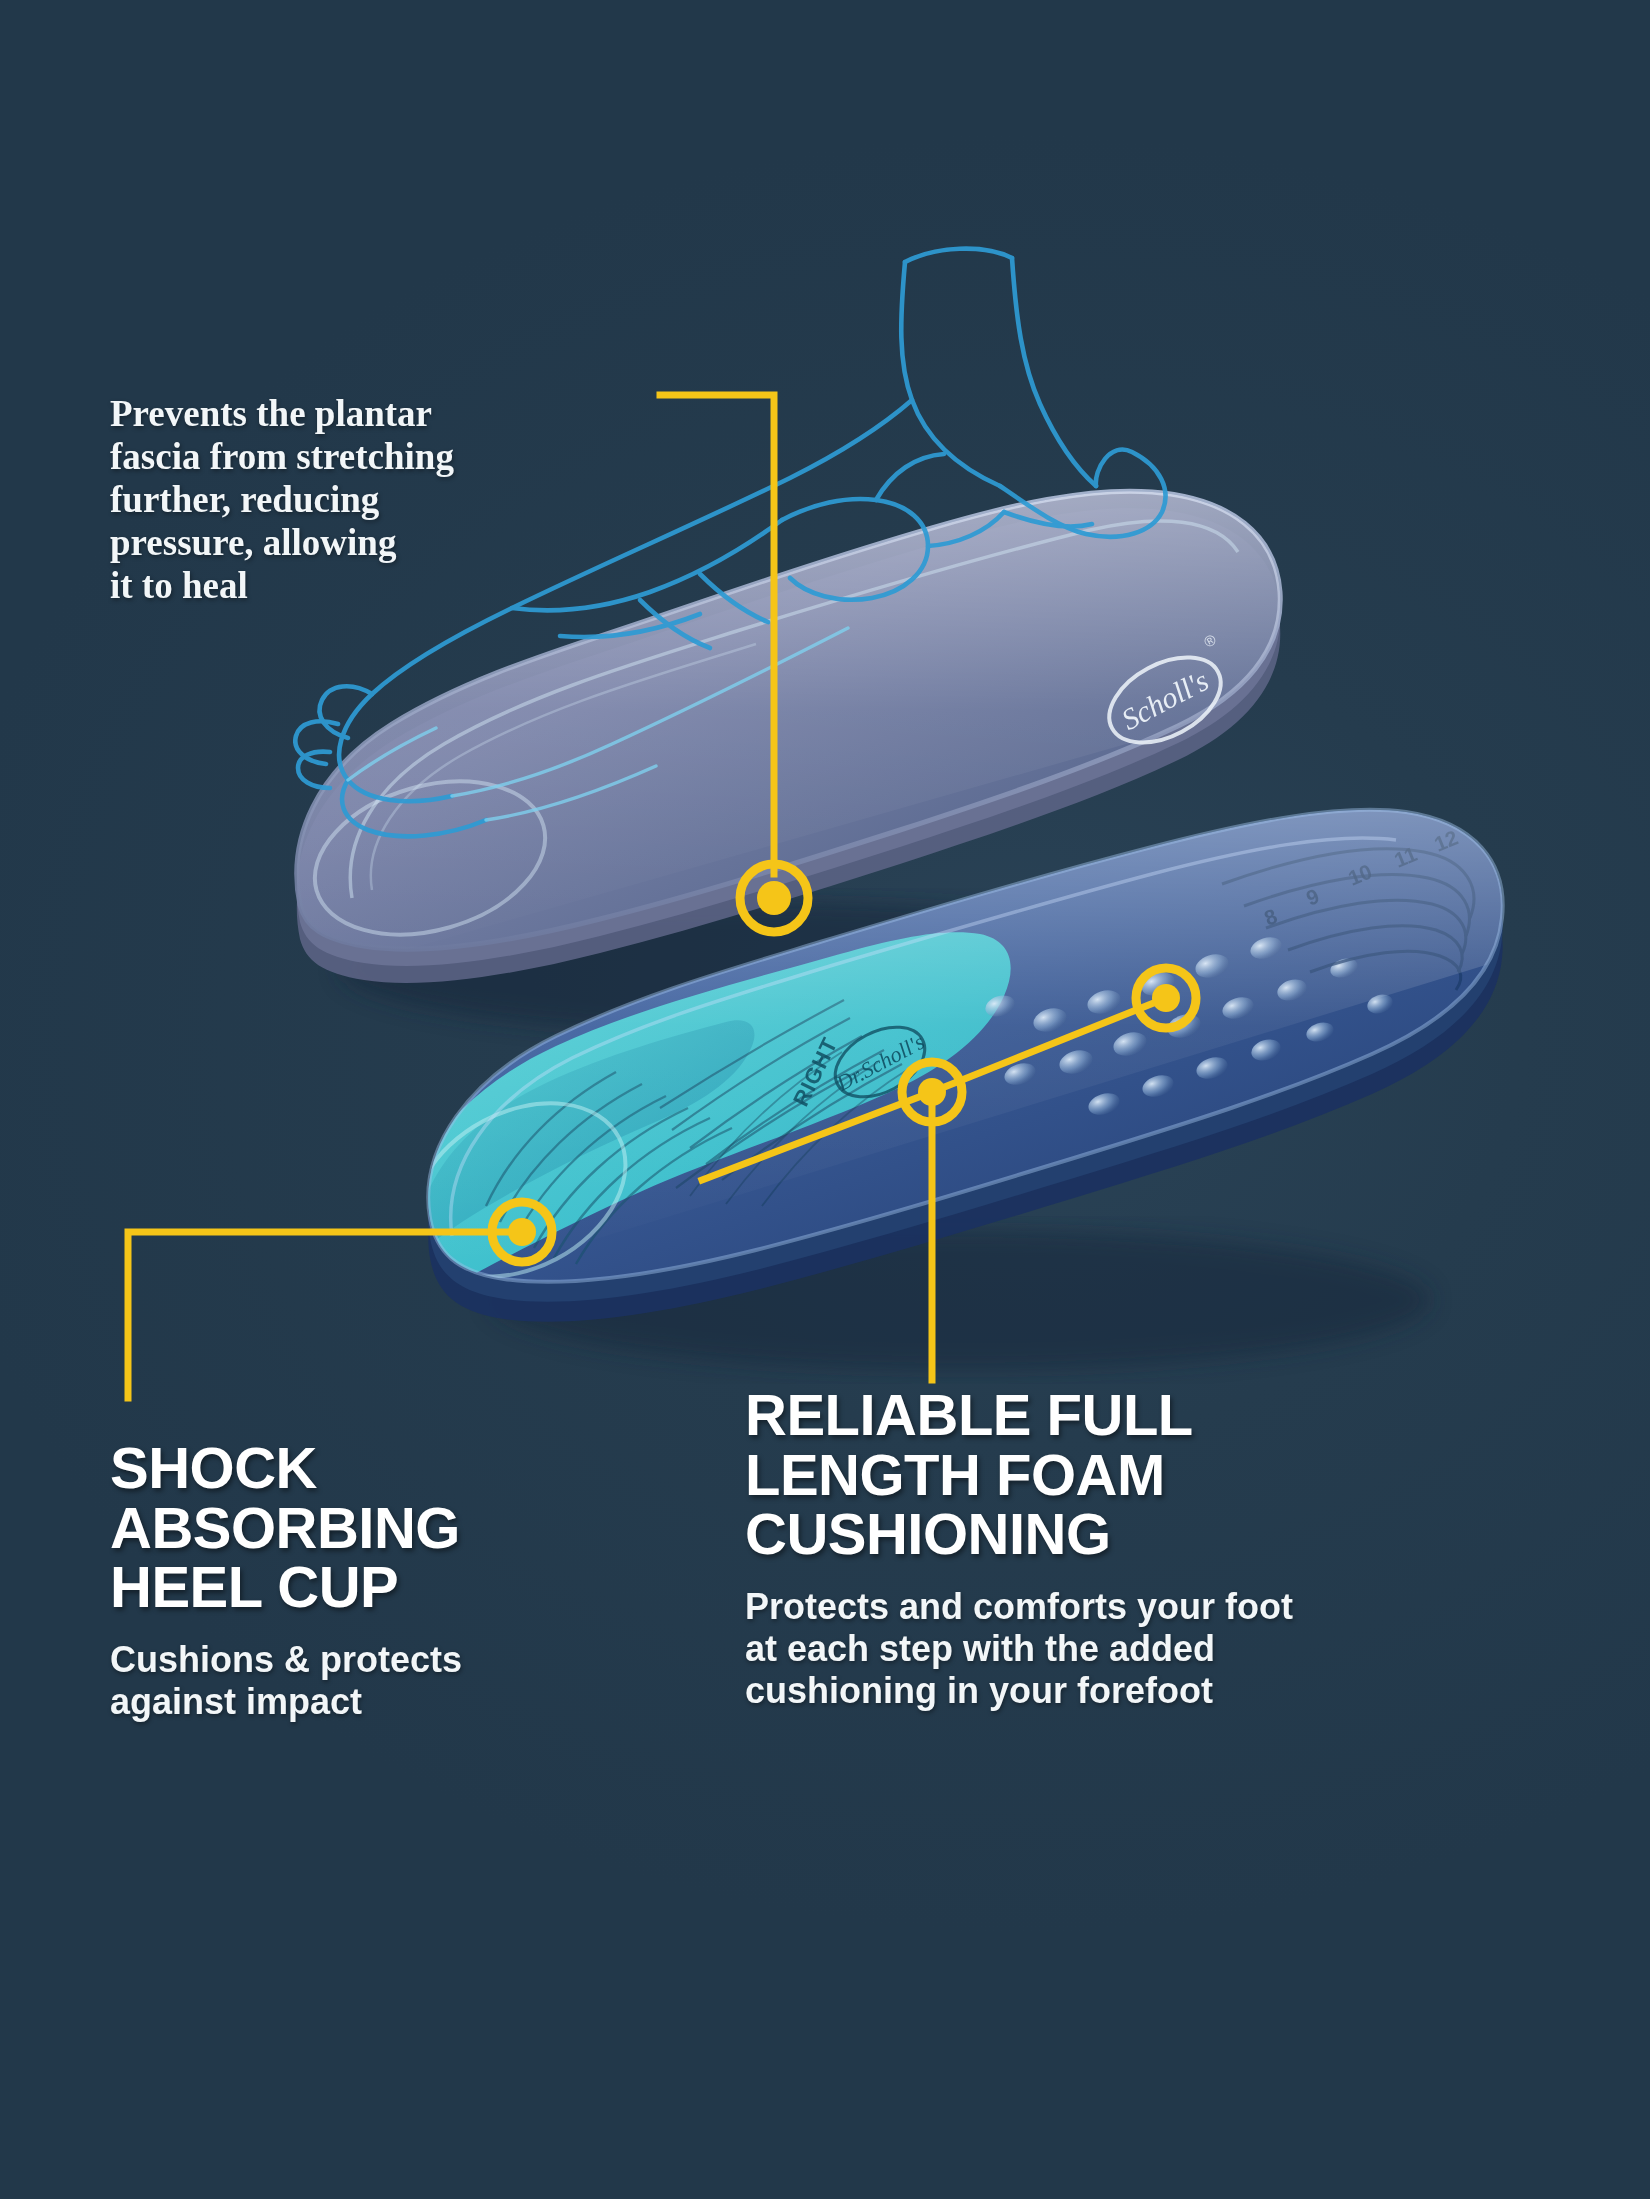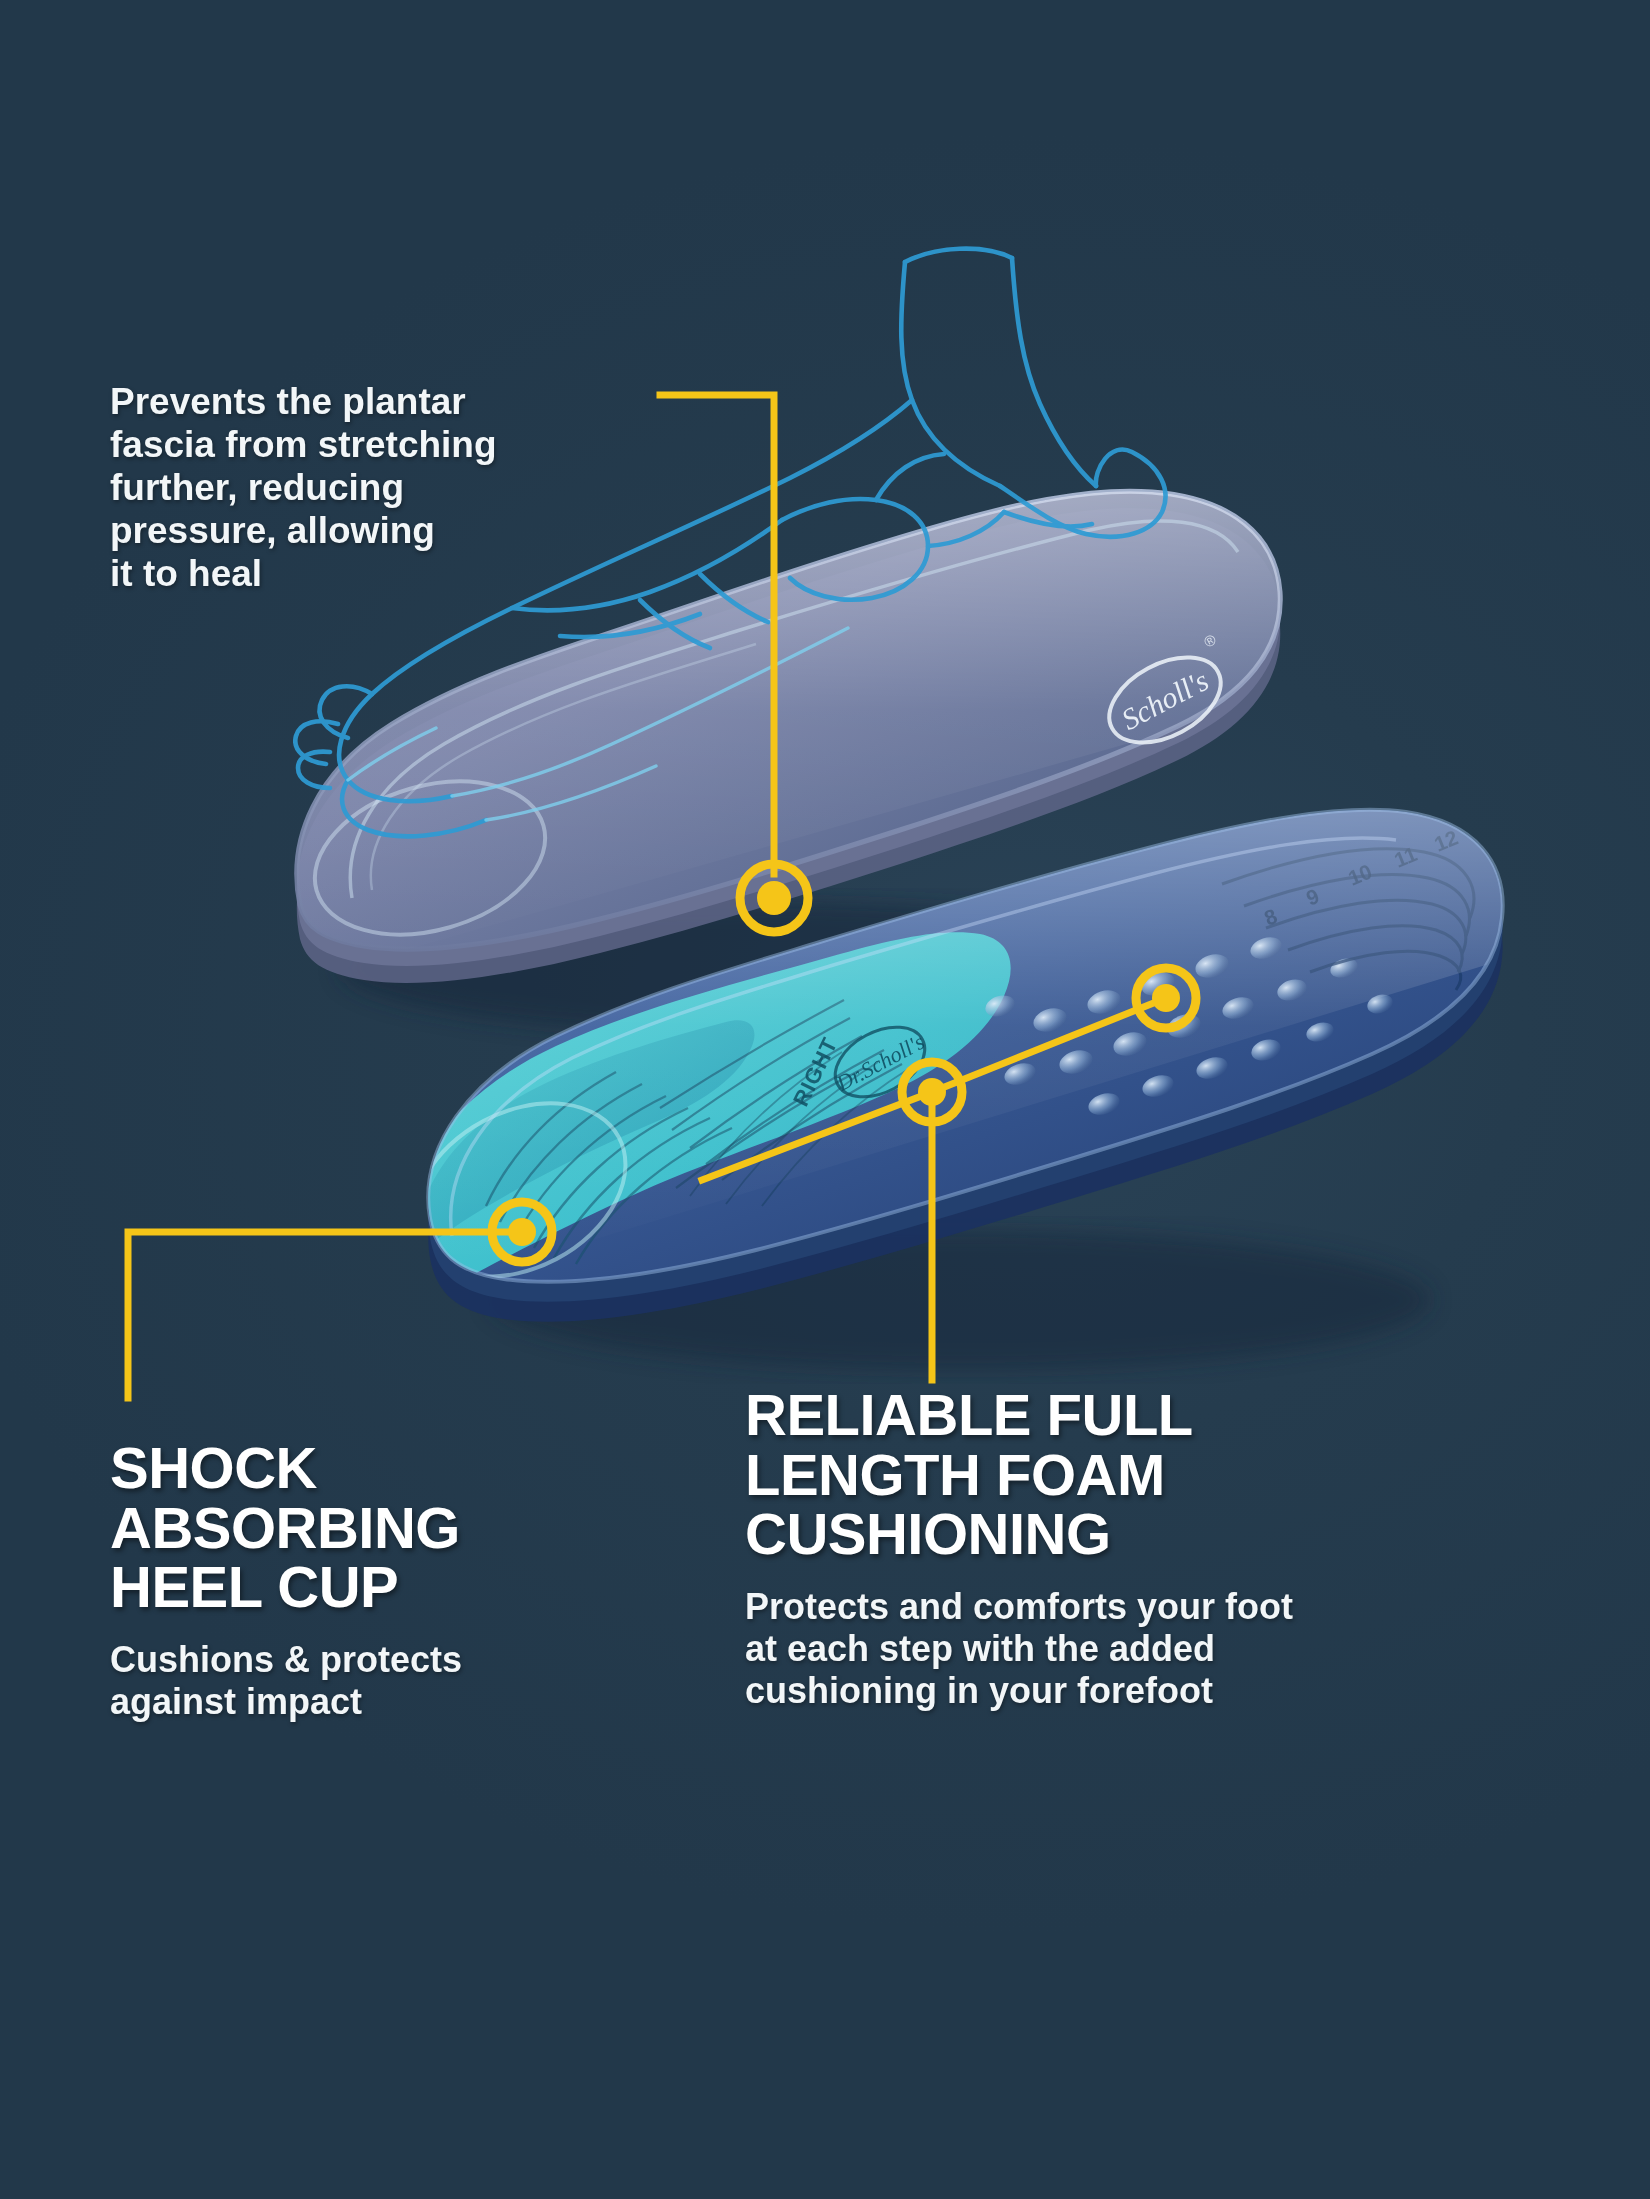--- a/index.html
+++ b/index.html
@@ -25,21 +25,21 @@
   .callout p {
     color:#f2f6f8;
     font-weight:bold;
     line-height:1.16;
     text-shadow:1px 2px 4px rgba(0,0,0,.4);
     white-space:pre-line;
   }
 
   #co-arch   { left:110px; top:365px;  width:540px; }
   #co-arch h2 { font-size:62px; }
-  #co-arch p  { font-size:37px; margin-top:16px; }
+  #co-arch p  { font-size:37px; margin-top:28px;font-family:Liberation Serif, serif; }
 
   #co-heel   { left:110px; top:1438px; width:520px; }
   #co-heel h2 { font-size:58px; }
   #co-heel p  { font-size:36px; margin-top:22px; }
 
   #co-foam   { left:745px; top:1385px; width:800px; }
   #co-foam h2 { font-size:58px; }
   #co-foam p  { font-size:36px; margin-top:22px; }
 
   

